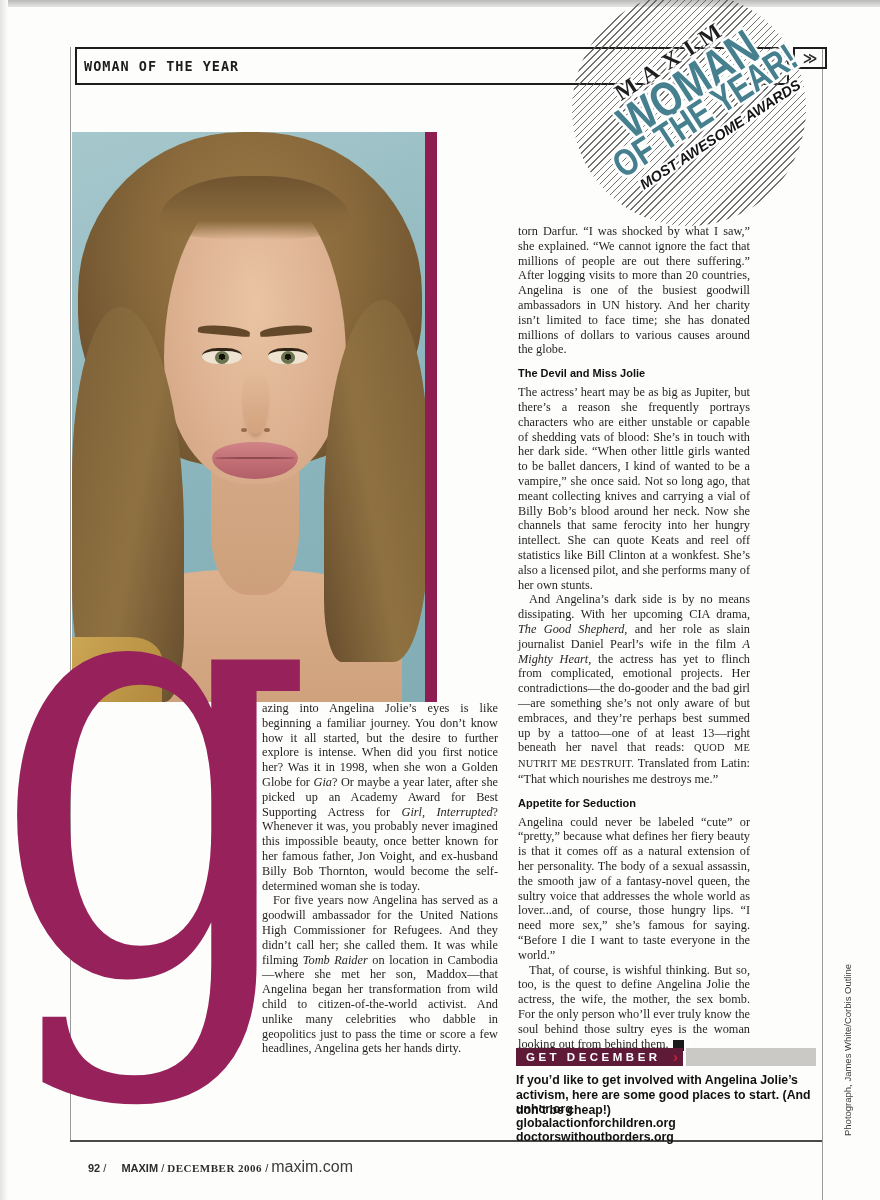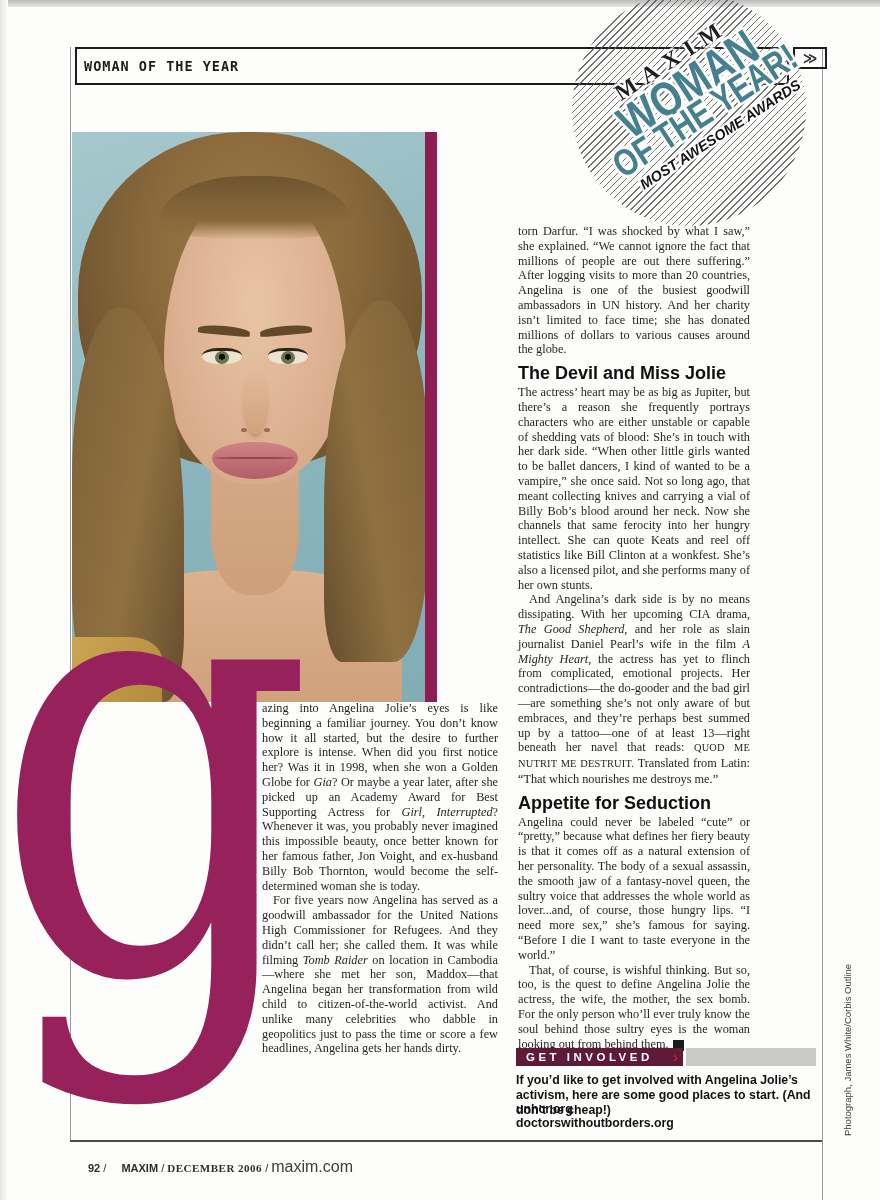--- a/index.html
+++ b/index.html
@@ -85,21 +85,21 @@
   
   .dropcap-svg{position:absolute;left:-8px;top:690px;width:300px;height:430px;overflow:visible;
                transform:scaleX(.84);transform-origin:0 0;}
 
   
   .col{position:absolute;font-size:12.3px;line-height:14.8px;text-align:justify;}
   .col-left{left:262px;top:701px;width:236px;}
   .col-right{left:518px;top:224px;width:232px;}
   .col p{margin:0;}
   .col p.indent{text-indent:11px;}
-  .section-head{font-family:"Liberation Sans",sans-serif;font-weight:700;font-size:18px;
+  .section-head{font-family:"Liberation Sans",sans-serif;font-weight:700;font-size:11px;
                 line-height:15px;margin:9px 0 4px;color:#101010;text-align:left;}
   .sc{font-size:10.4px;letter-spacing:.2px;}
   .endmark{display:inline-block;background:#1a1a1a;color:#fff;width:11px;height:11px;
            font:bold 8.5px/11.5px "Liberation Sans",sans-serif;text-align:center;margin-left:4px;}
 
   
   .gi-bar{position:absolute;left:516px;top:1048px;width:167px;height:18px;background:#5f1a38;}
   .gi-label{position:absolute;left:10px;top:3px;font:700 11.5px/12px "Liberation Sans",sans-serif;
             letter-spacing:3.5px;color:#fff;white-space:nowrap;}
   .gi-chevron{position:absolute;right:5px;top:0px;font:700 15px/18px "Liberation Sans",sans-serif;color:#c4232a;}
@@ -181,27 +181,28 @@
       <p class="">torn Darfur. “I was shocked by what I saw,” she explained. “We cannot ignore the fact that millions of people are out there suffering.” After logging visits to more than 20 countries, Angelina is one of the busiest goodwill ambassadors in UN history. And her charity isn’t limited to face time; she has donated millions of dollars to various causes around the globe.</p>
       <h3 class="section-head">The Devil and Miss Jolie</h3>
       <p class="">The actress’ heart may be as big as Jupiter, but there’s a reason she frequently portrays characters who are either unstable or capable of shedding vats of blood: She’s in touch with her dark side. “When other little girls wanted to be ballet dancers, I kind of wanted to be a vampire,” she once said. Not so long ago, that meant collecting knives and carrying a vial of Billy Bob’s blood around her neck. Now she channels that same ferocity into her hungry intellect. She can quote Keats and reel off statistics like Bill Clinton at a wonkfest. She’s also a licensed pilot, and she performs many of her own stunts.</p>
       <p class="indent">And Angelina’s dark side is by no means dissipating. With her upcoming CIA drama, <i>The Good Shepherd</i>, and her role as slain journalist Daniel Pearl’s wife in the film <i>A Mighty Heart</i>, the actress has yet to flinch from complicated, emotional projects. Her contradictions—the do-gooder and the bad girl—are something she’s not only aware of but embraces, and they’re perhaps best summed up by a tattoo—one of at least 13—right beneath her navel that reads: <span class="sc">QUOD ME NUTRIT ME DESTRUIT.</span> Translated from Latin: “That which nourishes me destroys me.”</p>
       <h3 class="section-head">Appetite for Seduction</h3>
       <p class="">Angelina could never be labeled “cute” or “pretty,” because what defines her fiery beauty is that it comes off as a natural extension of her personality. The body of a sexual assassin, the smooth jaw of a fantasy-novel queen, the sultry voice that addresses the whole world as lover...and, of course, those hungry lips. “I need more sex,” she’s famous for saying. “Before I die I want to taste everyone in the world.”</p>
       <p class="indent">That, of course, is wishful thinking. But so, too, is the quest to define Angelina Jolie the actress, the wife, the mother, the sex bomb. For the only person who’ll ever truly know the soul behind those sultry eyes is the woman looking out from behind them.<span class="endmark">M</span></p>
     </div>
 
   <div class="gi-bar">
-    <span class="gi-label">GET INVOLVED</span>
+    <span class="gi-label">GET DECEMBER</span>
     <span class="gi-chevron">›</span>
   </div>
   <div class="gi-gray"></div>
   <div class="gi-intro">If you’d like to get involved with Angelina Jolie’s activism, here are some good places to start. (And don’t be cheap!)</div>
   <div class="gi-links">
       <div>unhcr.org</div>
+      <div>globalactionforchildren.org</div>
       <div>doctorswithoutborders.org</div>
     </div>
 
   <div class="folio">
     <span class="b">92</span><span> / </span><span class="b">MAXIM</span><span> / </span><span class="issue">DECEMBER 2006</span><span> / </span><span class="site">maxim.com</span>
   </div>
   <div class="credit">Photograph, James White/Corbis Outline</div>
 
 </div>
 

